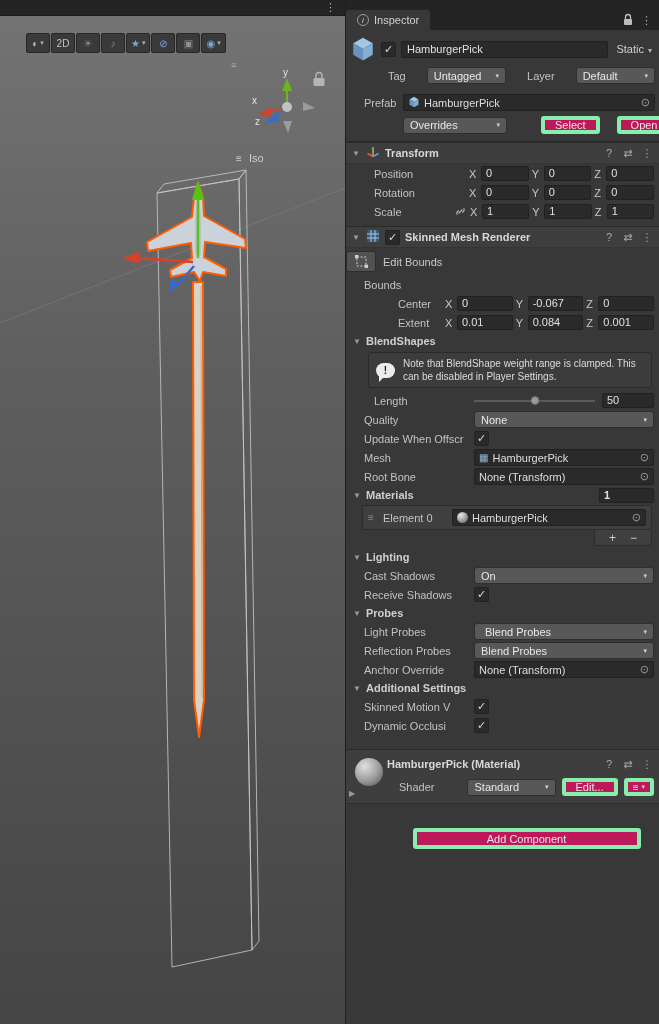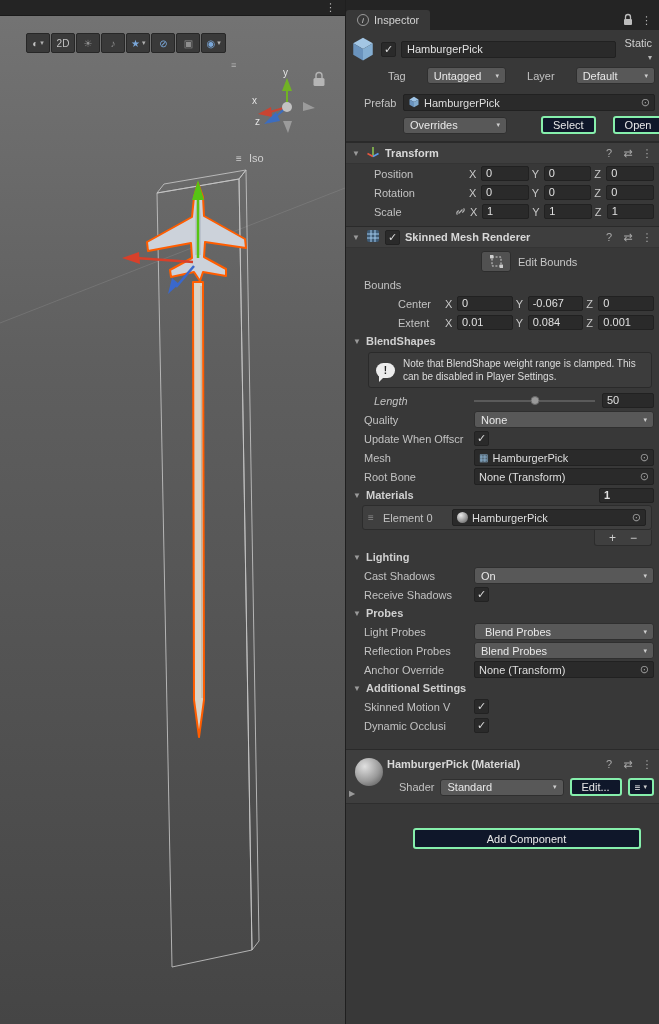--- a/index.html
+++ b/index.html
@@ -38,38 +38,38 @@
   .go-header { padding:6px 4px 7px 4px; border-bottom:1px solid #2a2a2a; display:flex;
                flex-direction:column; gap:5px; }
   .go-row1 { display:flex; align-items:center; gap:5px; }
   .go-icon svg { display:block; }
   .checkbox { width:15px; height:15px; flex:0 0 15px; background:#2a2a2a; border:1px solid #222;
               border-radius:2px; display:flex; align-items:center; justify-content:center;
               color:#dcdcdc; font-size:11px; line-height:1; }
   .textfield { background:#2a2a2a; border:1px solid #212121; border-radius:2px; height:17px;
                line-height:15px; padding:0 5px; color:#e0e0e0; }
   .name { flex:1; }
-  .static-dd { display:flex; align-items:flex-end; gap:4px; color:#cfcfcf; padding:0 3px;flex-direction:column; }
+  .static-dd { display:flex; align-items:flex-end; gap:4px; color:#cfcfcf; padding:0 3px; }
   .static-dd .arrow { font-size:8px; color:#b5b5b5; }
   .go-row2 { display:flex; align-items:center; gap:21px; padding-left:38px; }
   .minilabel { color:#c2c2c2; white-space:nowrap; }
   .dropdown { background:#585858; border:1px solid #2f2f2f; border-radius:3px; height:17px;
               display:flex; align-items:center; padding:0 6px; color:#e8e8e8; gap:4px; }
   .dropdown .arrow { margin-left:auto; font-size:7px; color:#cfcfcf; }
   .dd-flex { flex:1; min-width:0;justify-content:center; }
   .go-row3 { display:flex; align-items:center; gap:5px; margin-top:5px; }
   .go-row3 .minilabel { flex:0 0 48px; padding-left:14px; }
   .objfield { flex:1; min-width:0; height:17px; background:#2a2a2a; border:1px solid #212121;
               border-radius:2px; display:flex; align-items:center; gap:4px; padding:0 4px; color:#dedede; }
   .objtext { overflow:hidden; white-space:nowrap; }
   .picker { margin-left:auto; color:#9e9e9e; font-size:11px; line-height:1; }
   .go-row4 { display:flex; align-items:center; gap:17px; padding-left:53px; }
   .dd-overrides { flex:0 0 104px; }
   .row-spacer { flex:1; }
-  .btn { background:#0f172a; border:2px solid #86efac; border-radius:3px; height:18px; display:flex;
+  .btn { background:#be185d; border:4px solid #86efac; border-radius:3px; height:18px; display:flex;
          align-items:center; justify-content:center; padding:0 10px; color:#e8e8e8; }
 
   .comp-header { height:22px; background:#3e3e3e; border-top:1px solid #2a2a2a;
                  border-bottom:1px solid #343434; display:flex; align-items:center; gap:5px; padding:0 5px; }
   .fold { color:#9a9a9a; font-size:8px; width:10px; text-align:center; flex:0 0 10px; }
   .ctitle { font-weight:bold; color:#d8d8d8; white-space:nowrap; }
   .hspacer { flex:1; }
   .hicon { color:#a8a8a8; width:14px; text-align:center; font-size:11px; }
 
   .irow { display:flex; align-items:center; height:19px; padding:0 5px 0 18px; gap:3px; }
@@ -79,39 +79,39 @@
   .numfield { flex:1; min-width:0; height:15px; line-height:13px; background:#2a2a2a;
               border:1px solid #212121; border-radius:2px; padding:0 4px; color:#e0e0e0;
               overflow:hidden; white-space:nowrap; }
   .t-row { padding-left:28px; }
   .t-row .ilabel { flex-basis:92px; }
   .t-row.scalerow .ilabel { flex-basis:78px; }
   .linkicon { flex:0 0 12px; display:flex; align-items:center; }
   .b-row { padding-left:40px; }
   .b-row .ilabel { flex-basis:44px;margin-left:12px; }
 
-  .editbounds { height:27px; display:flex; align-items:center; gap:7px; padding-left:135px; }
+  .editbounds { height:27px; display:flex; align-items:center; gap:7px; }
   .eb-btn { width:30px; height:21px; background:#515151; border:1px solid #2d2d2d; border-radius:3px;
             display:flex; align-items:center; justify-content:center; }
 
   .subhead { display:flex; align-items:center; gap:4px; height:18px; padding:0 5px 0 6px;
              font-weight:bold; color:#d0d0d0; }
   .sizefield { flex:0 0 55px; }
 
   .helpbox { margin:2px 7px 3px 22px; background:#3c3c3c; border:1px solid #2a2a2a; border-radius:3px;
              padding:4px 7px; display:flex; gap:8px; align-items:center; color:#dcdcdc;
              font-size:10px; line-height:1.3; }
   .bubble { position:relative; width:19px; height:15px; flex:0 0 19px; background:#ececec;
             border-radius:8px; color:#222; font-weight:bold; font-size:10px; display:flex;
             align-items:center; justify-content:center; }
   .bubble::after { content:""; position:absolute; left:3px; bottom:-4px; width:0; height:0;
                    border:4px solid transparent; border-top-color:#ececec; border-left-color:#ececec; }
 
   .len-row { padding-left:28px; }
-  .len-row .ilabel { flex-basis:97px;font-style:italic; }
+  .len-row .ilabel { flex-basis:97px; }
   .slider { flex:1; position:relative; height:15px; }
   .slider-track { position:absolute; left:0; right:0; top:7px; height:2px; background:#5a5a5a; }
   .slider-handle { position:absolute; left:50%; top:3px; width:9px; height:9px; border-radius:50%;
                    background:#999; border:1px solid #666; transform:translateX(-50%); }
   .lenval { flex:0 0 52px; margin-left:4px; }
 
   .meshicon { color:#8fb8d8; font-size:10px; line-height:1; }
   .sphere-s { width:11px; height:11px; flex:0 0 11px; border-radius:50%;
               background:radial-gradient(circle at 35% 30%, #eaeaea, #9a9a9a 55%, #5a5a5a 95%); }
 
@@ -125,21 +125,21 @@
                      border:1px solid #2c2c2c; border-top:none; border-radius:0 0 3px 3px;
                      align-items:center; justify-content:space-evenly; color:#cfcfcf; font-size:12px; line-height:1; }
 
   .mat-block { margin-top:10px; background:#3e3e3e; border-top:1px solid #2a2a2a;
                border-bottom:1px solid #2e2e2e; padding:5px 5px 7px 5px; position:relative; }
   .mat-title-row { display:flex; align-items:center; gap:5px; padding-left:36px; height:18px; }
   .mat-sphere { position:absolute; left:9px; top:8px; width:28px; height:28px; border-radius:50%;
                 background:radial-gradient(circle at 35% 30%, #e0e0e0, #9a9a9a 55%, #555 95%); }
   .mat-fold { position:absolute; left:3px; bottom:5px; color:#9a9a9a; font-size:8px; }
   .mat-shader-row { display:flex; align-items:center; gap:6px; padding-left:48px; margin-top:5px; }
-  .shader-dd { flex:1; max-width:128px; }
+  .shader-dd { flex:1; max-width:128px;margin-left:27px; }
   .iconbtn { padding:0 5px; gap:3px; }
   .iconbtn .menu-glyph { font-size:10px; }
   .iconbtn .arrow { font-size:7px; color:#cfcfcf; }
 
   .addcomp-wrap { display:flex; justify-content:center; margin-top:24px;margin-left:48px; }
   .addcomp { width:228px; height:21px; }
 </style>
 </head>
 <body>
 

